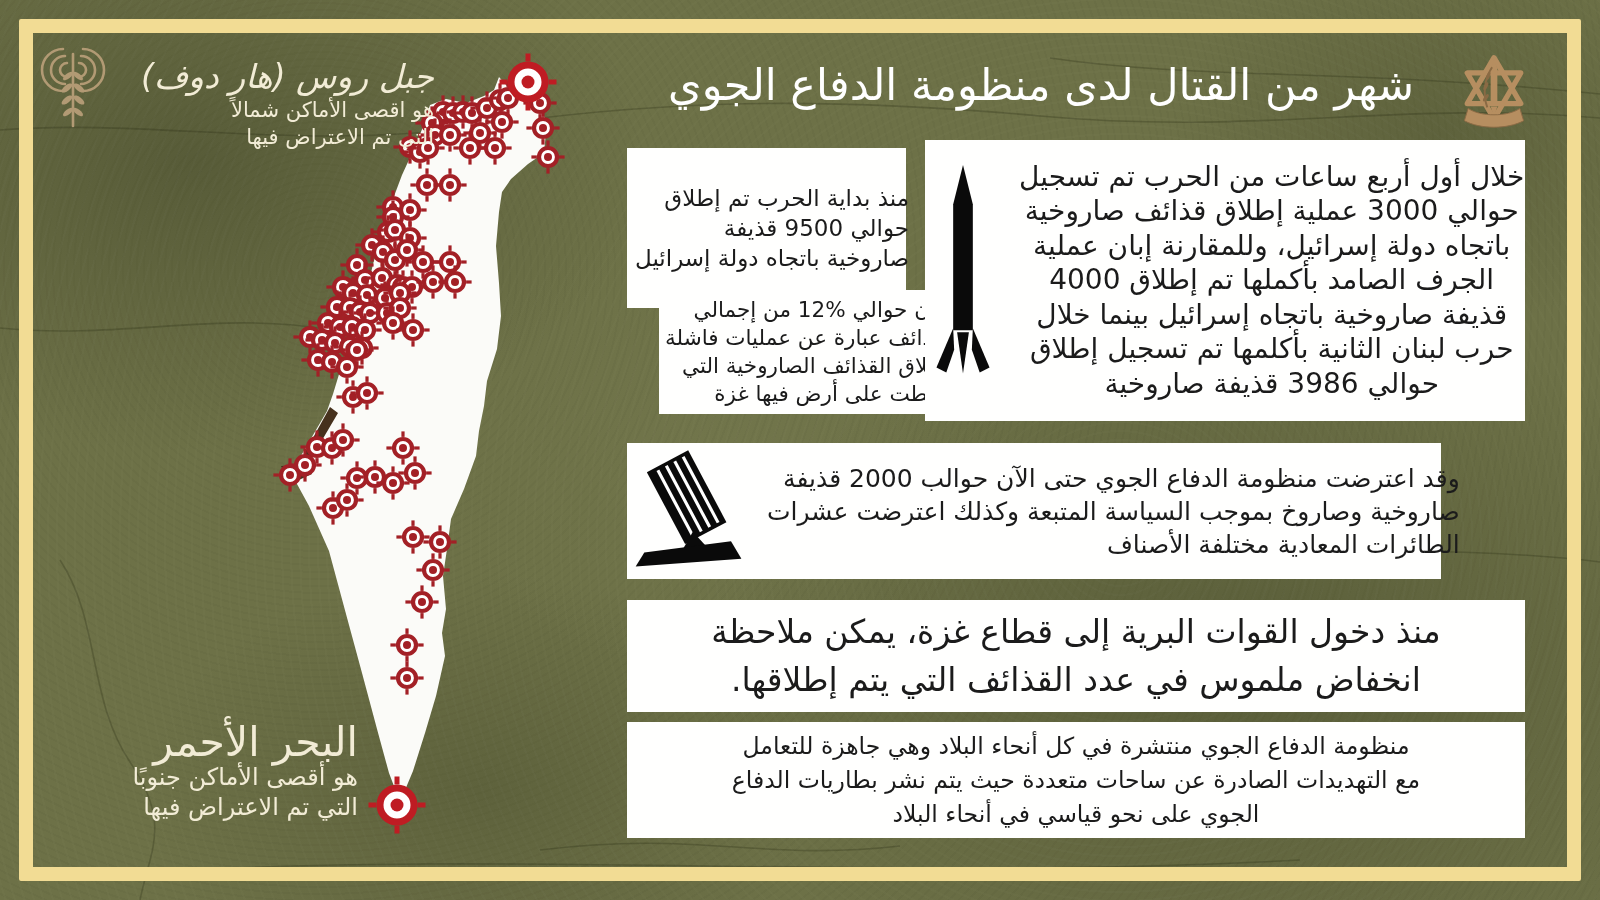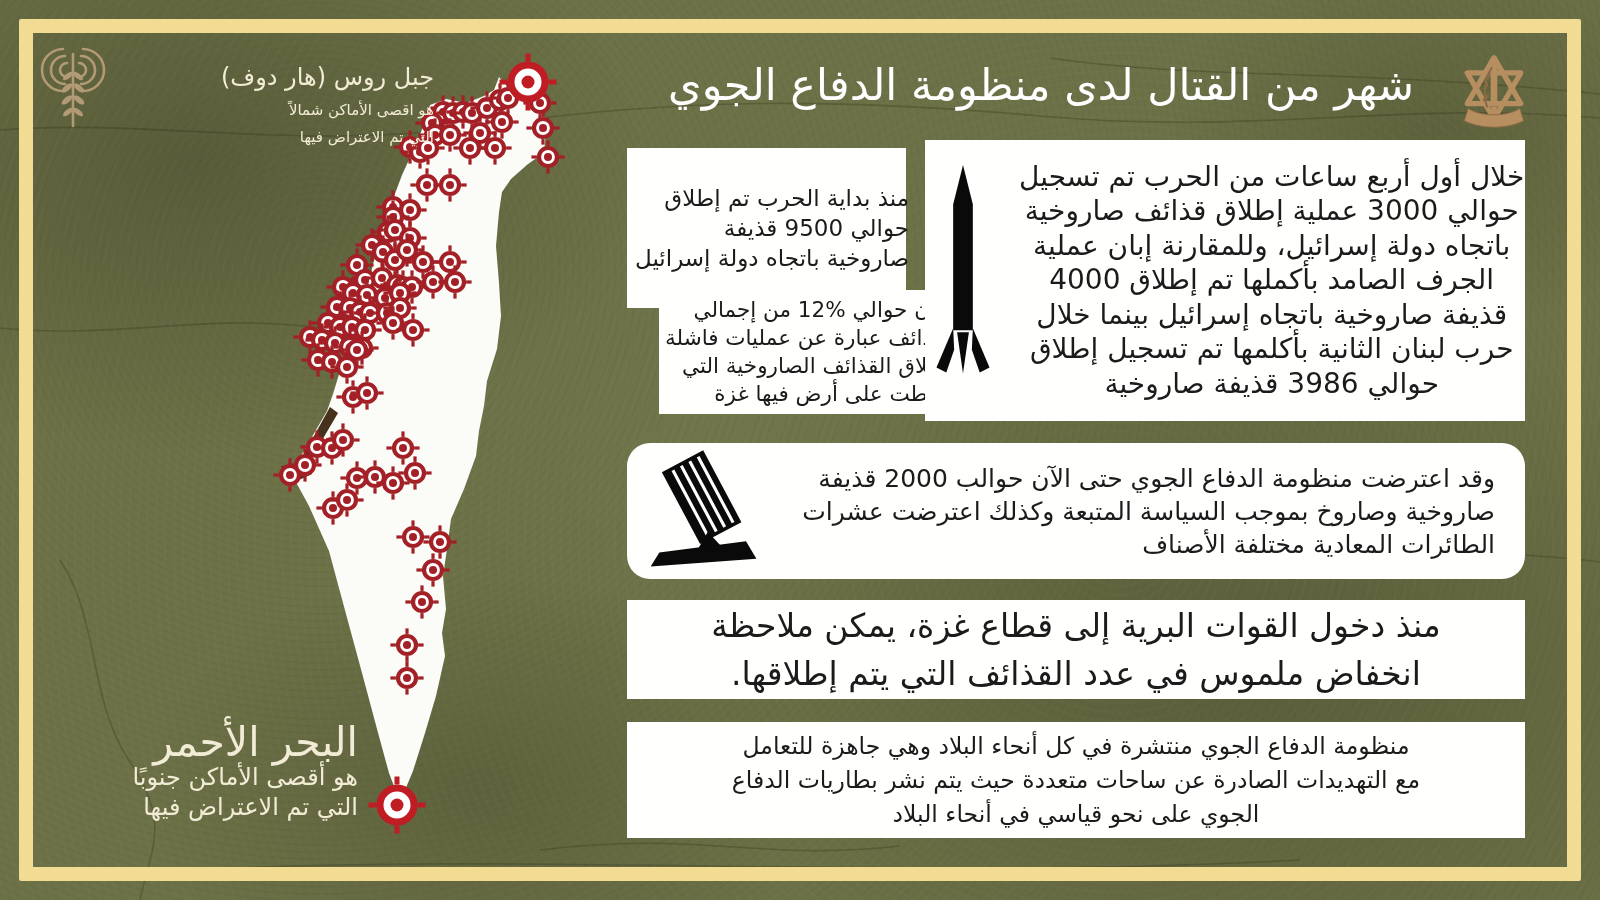--- a/index.html
+++ b/index.html
@@ -25,35 +25,35 @@
   .panel{position:absolute;background:#fffffe;z-index:3;display:flex;align-items:center;}
   .panel .txt{flex:1;color:#1b1b1b;}
   .tline{white-space:nowrap;}
 
   #panel-1{left:627px;top:148px;width:279px;height:160px;}
   #panel-1 .txt{font-size:23px;line-height:30px;padding:0 18px 0 8px;text-align:right;}
   #panel-2{left:627px;top:290px;width:279px;height:124px;margin-left:32px;}
   #panel-2 .txt{font-size:21.5px;line-height:28px;padding:0 16px 0 6px;text-align:right;}
   #panel-3{left:925px;top:140px;width:600px;height:281px;}
   #panel-3 .txt{font-size:28px;line-height:34.5px;padding:0 26px 0 6px;text-align:center;margin-left:12px;}
-  #panel-4{left:627px;top:443px;width:898px;height:136px;border-radius:23px;}
+  #panel-4{left:627px;top:443px;width:814px;height:136px;}
   #panel-4 .txt{font-size:25px;line-height:33px;padding:0 30px 0 10px;text-align:right;}
-  #panel-5{left:627px;top:600px;width:898px;height:99px;justify-content:center;}
+  #panel-5{left:627px;top:600px;width:898px;height:112px;justify-content:center;}
   #panel-5 .txt{font-size:33px;line-height:48px;text-align:center;}
   #panel-6{left:627px;top:722px;width:898px;height:116px;justify-content:center;}
   #panel-6 .txt{font-size:23.5px;line-height:34px;text-align:center;}
 
   .icon-slot{display:flex;align-items:center;justify-content:center;}
   #panel-3 .icon-slot{width:118px;align-self:stretch;}
   #panel-4 .icon-slot{width:160px;align-self:stretch;}
 
   .maplabel{position:absolute;z-index:4;color:#f2ecd6;text-align:right;}
   #label-north{right:1166px;top:57px;width:330px;}
-  #label-north .big{font-size:24px;line-height:40px;}
-  #label-north .sub{font-size:15px;line-height:27px;}
+  #label-north .big{font-size:33px;line-height:40px;font-style:italic;}
+  #label-north .sub{font-size:21px;line-height:27px;}
   #label-south{right:1242px;top:722px;width:330px;}
   #label-south .big{font-size:41px;line-height:40px;}
   #label-south .sub{font-size:24px;line-height:30px;}
 
   #header-title{position:absolute;right:186px;top:60px;z-index:4;color:#ffffff;
     font-size:43px;font-weight:normal;white-space:nowrap;}
   #idf-logo{position:absolute;left:1455px;top:50px;z-index:4;}
   #antenna{position:absolute;left:38px;top:40px;z-index:4;}
   #map-wrap{position:absolute;left:230px;top:60px;z-index:2;}
   #map-wrap svg{overflow:visible;display:block;}

